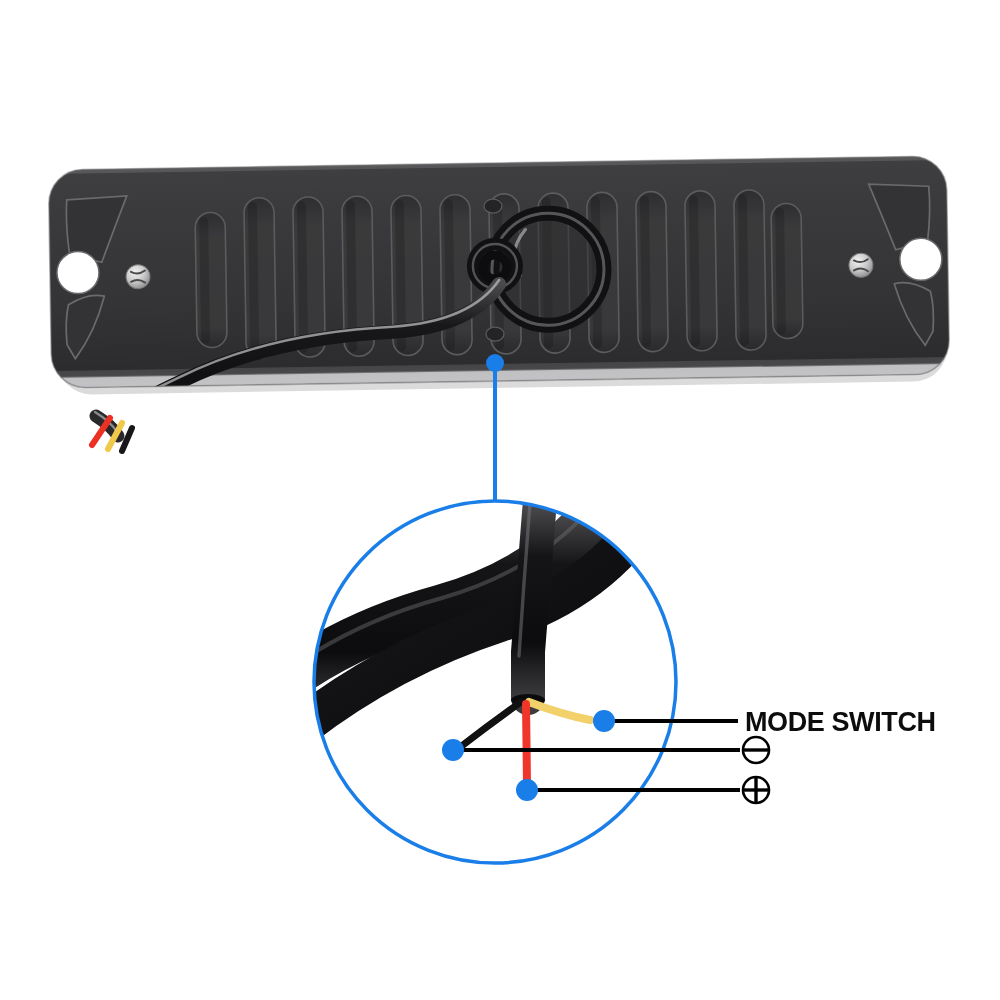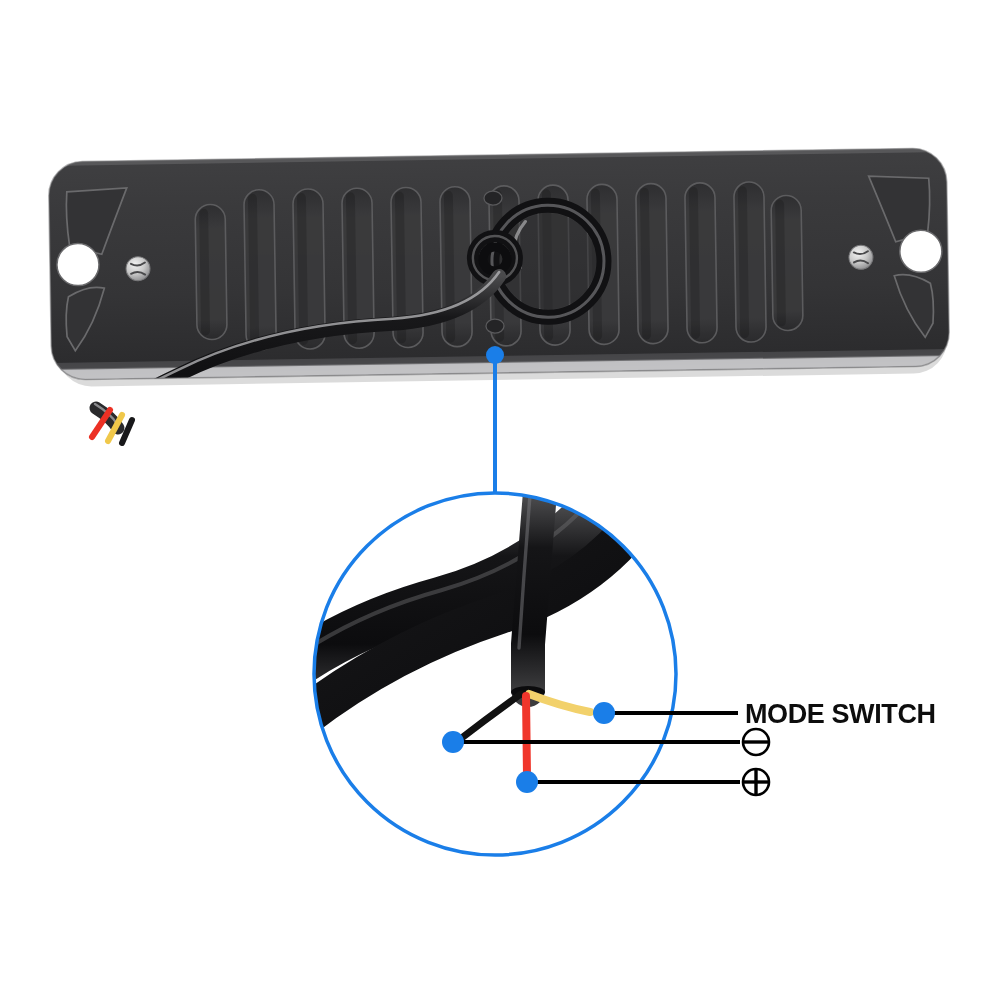--- a/index.html
+++ b/index.html
@@ -11,21 +11,21 @@
   body {
     width: 1000px;
     height: 1000px;
     position: relative;
     overflow: hidden;
     font-family: "Liberation Sans", sans-serif;
   }
   #stage {
     position: absolute;
     left: 0;
-    top: 0;
+    top: 8px;
     width: 1000px;
     height: 716px;
   }
   #stage svg.layer {
     position: absolute;
     left: 0;
     top: 0;
     width: 1000px;
     height: 1000px;
     overflow: visible;

